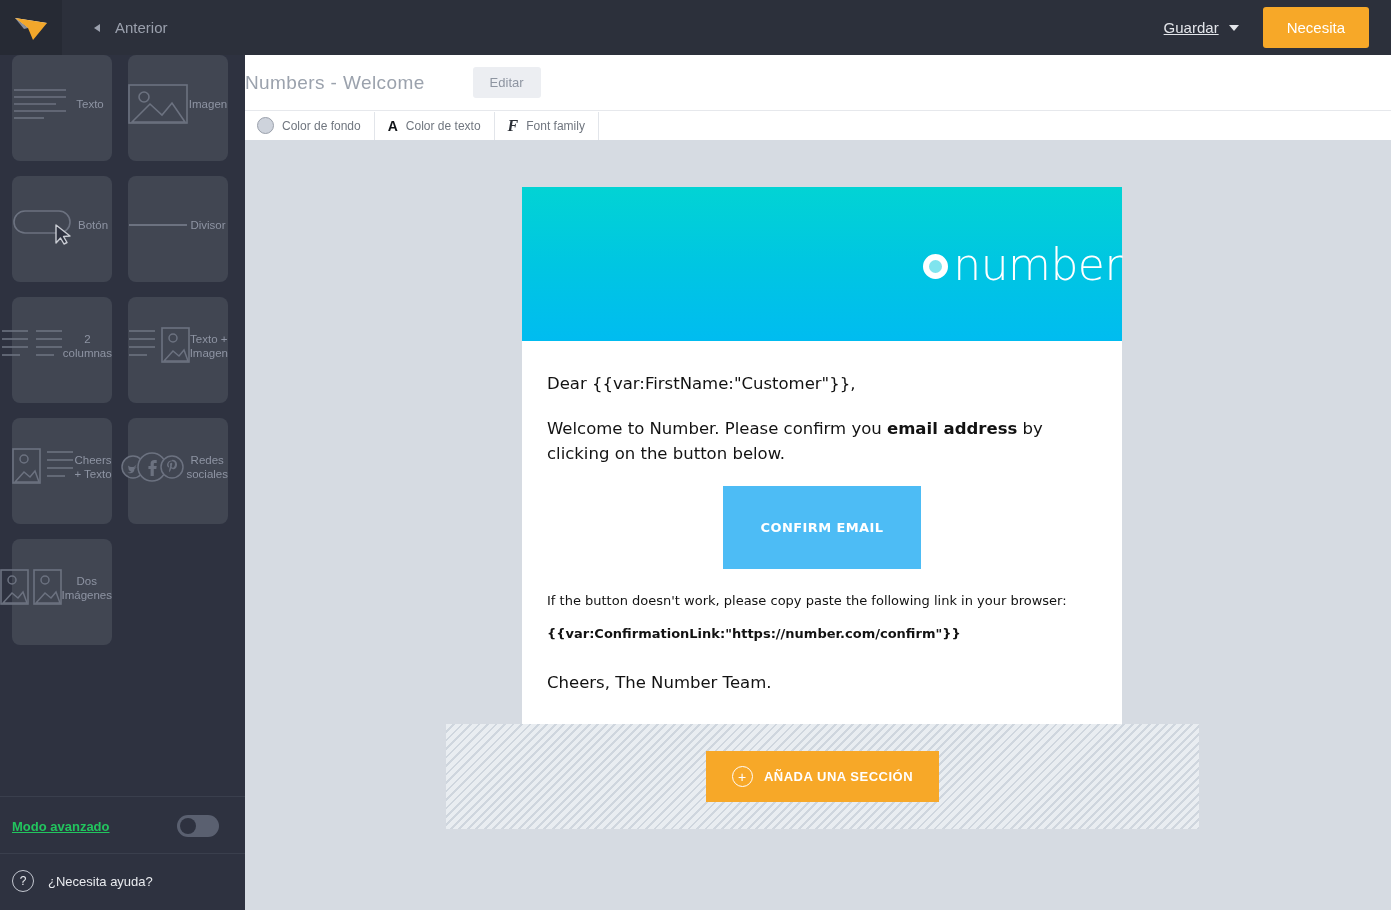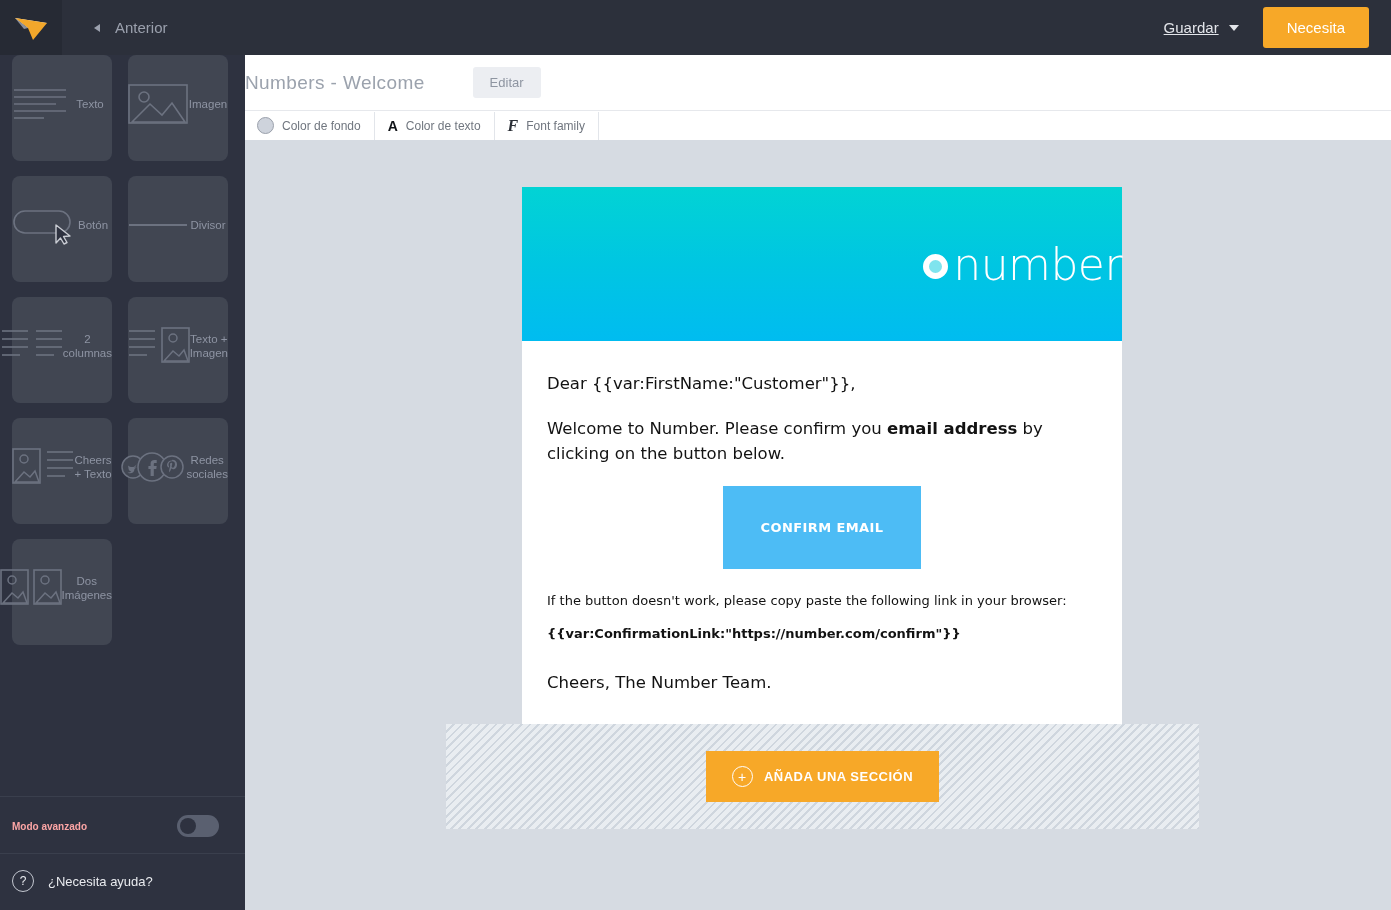--- a/index.html
+++ b/index.html
@@ -91,21 +91,21 @@
     color: #8e94a3; font-size: 11.5px; text-align: center;
     line-height: 1.25; width: 92px;
   }
 
   .sidebar-footer { margin-top: auto; }
   .adv-row {
     border-top: 1px solid #3a3f4d;
     display: flex; align-items: center; justify-content: space-between;
     padding: 18px 26px 16px 12px;
   }
-  .adv-label { color: #fca5a5; font-size: 10px; font-weight: bold; }
+  .adv-label { color: #22c55e; font-size: 13px; font-weight: bold; text-decoration: underline; }
   .toggle {
     width: 42px; height: 22px; border-radius: 11px;
     background: #5a6070; position: relative; cursor: pointer;
   }
   .toggle-knob {
     position: absolute; top: 3px; left: 3px;
     width: 16px; height: 16px; border-radius: 50%;
     background: #2e3240;
   }
   .help-row {

